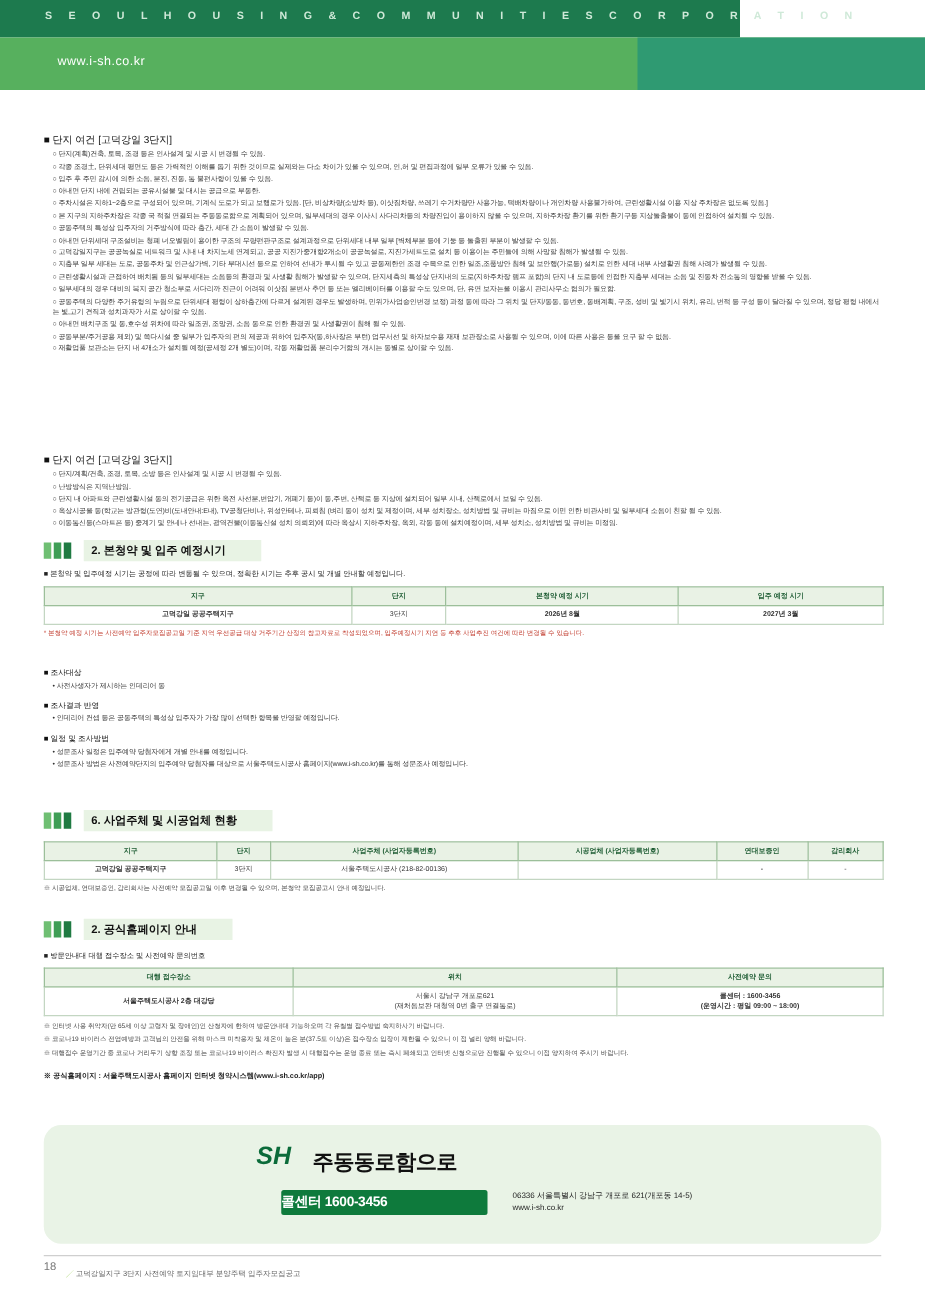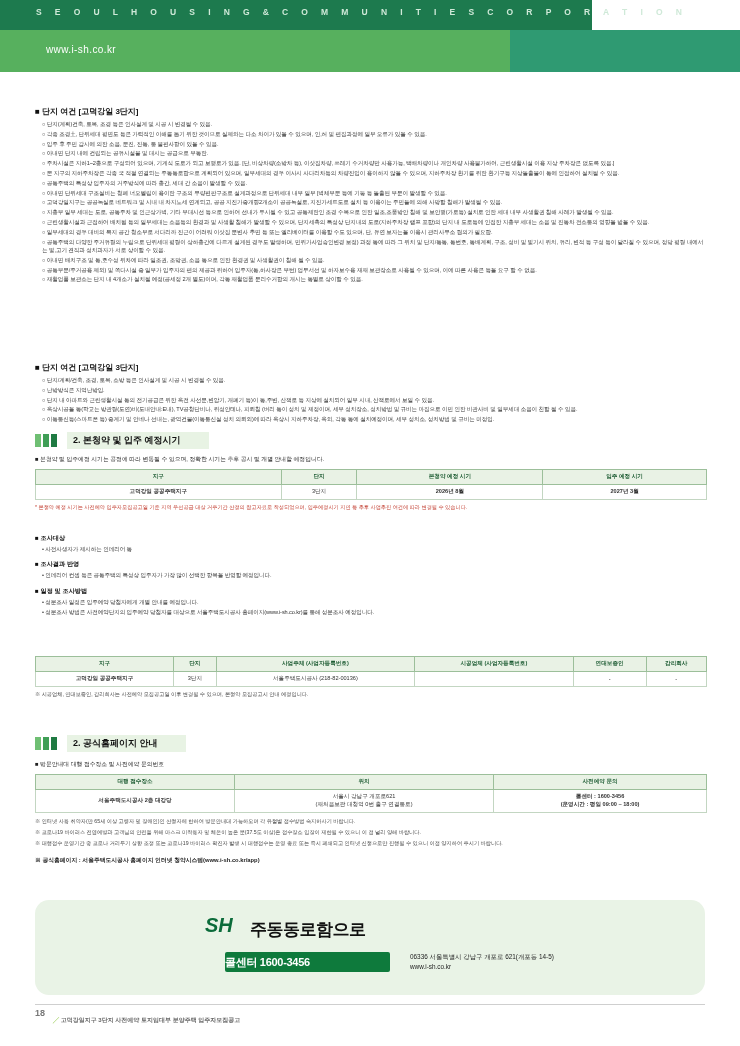--- a/index.html
+++ b/index.html
@@ -27,21 +27,21 @@
     position:absolute;left:0;top:30px;width:740px;height:42px;
     background:#57b05e;
   }
   .greenband .dark{
     position:absolute;right:0;top:0;width:230px;height:42px;background:#2f9a72;
   }
   .greenband .url{
     position:absolute;left:46px;top:14px;color:#ffffff;font-size:10px;letter-spacing:.4px;
   }
   .sec-title{
-    font-size:8px;font-weight:bold;color:#111;margin:0 0 3px 0;
+    font-size:8px;font-weight:normal;color:#111;margin:0 0 3px 0;
   }
   ul.bul{list-style:none;margin:0;padding:0;}
   ul.bul li{
     font-size:5.6px;line-height:8.4px;color:#333;margin:0 0 1.4px 0;
     padding-left:7px;position:relative;letter-spacing:-.1px;
   }
 
   .block{position:absolute;left:35px;width:672px;}
 
   
@@ -85,21 +85,21 @@
     position:absolute;left:215px;top:18px;font-size:17px;font-weight:bold;color:#111;
     letter-spacing:-.5px;
   }
   .callbox{
     position:absolute;left:190px;top:52px;width:165px;height:20px;background:#0e7a3c;
     border-radius:2px;color:#fff;font-size:11px;font-weight:bold;
     line-height:20px;letter-spacing:-.3px;
   }
   .addr{position:absolute;left:375px;top:52px;font-size:6.4px;color:#222;line-height:10px;}
 
-  .pagefoot{position:absolute;left:35px;top:1008px;width:670px;font-weight:bold;}
+  .pagefoot{position:absolute;left:35px;top:1008px;width:670px;}
   .pagenum{font-size:9px;color:#777;float:left;margin-right:8px;}
   .footline{
     font-size:6px;color:#666;border-left:0;padding-top:2px;
   }
   .slash{color:#8cc63f;}
   hr.fl{border:0;border-top:.8px solid #cfcfcf;margin:0;position:absolute;left:35px;top:1004px;width:670px;}
 </style>
 </head>
 <body>
 
@@ -189,20 +189,28 @@
         </ul>
         <div class="sec-title" style="font-size: 6.2px; margin: 0px 0px 2px;">■ 일정 및 조사방법</div>
         <ul class="bul" style="margin-bottom: 7px;">
           <li>• 성문조사 일정은 입주예약 당첨자에게 개별 안내를 예정입니다.</li>
           <li>• 성문조사 방법은 사전예약단지의 입주예약 당첨자를 대상으로 서울주택도시공사 홈페이지(www.i-sh.co.kr)를 통해 성문조사 예정입니다.</li>
         </ul>
       </div>
   </div>
 
   <div class="block" style="top:648px;">
+    <div class="sechdr">
+      <div class="bars">
+          <i class="b1"></i>
+          <i class="b2"></i>
+          <i class="b3"></i>
+        </div>
+      <div class="lbl">6. 사업주체 및 시공업체 현황</div>
+    </div>
     <table class="t" style="margin-top:8px;">
       <thead>
           <tr id="s6head">
             <th>지구</th>
             <th>단지</th>
             <th>사업주체 (사업자등록번호)</th>
             <th>시공업체 (사업자등록번호)</th>
             <th>연대보증인</th>
             <th>감리회사</th>
           </tr>

